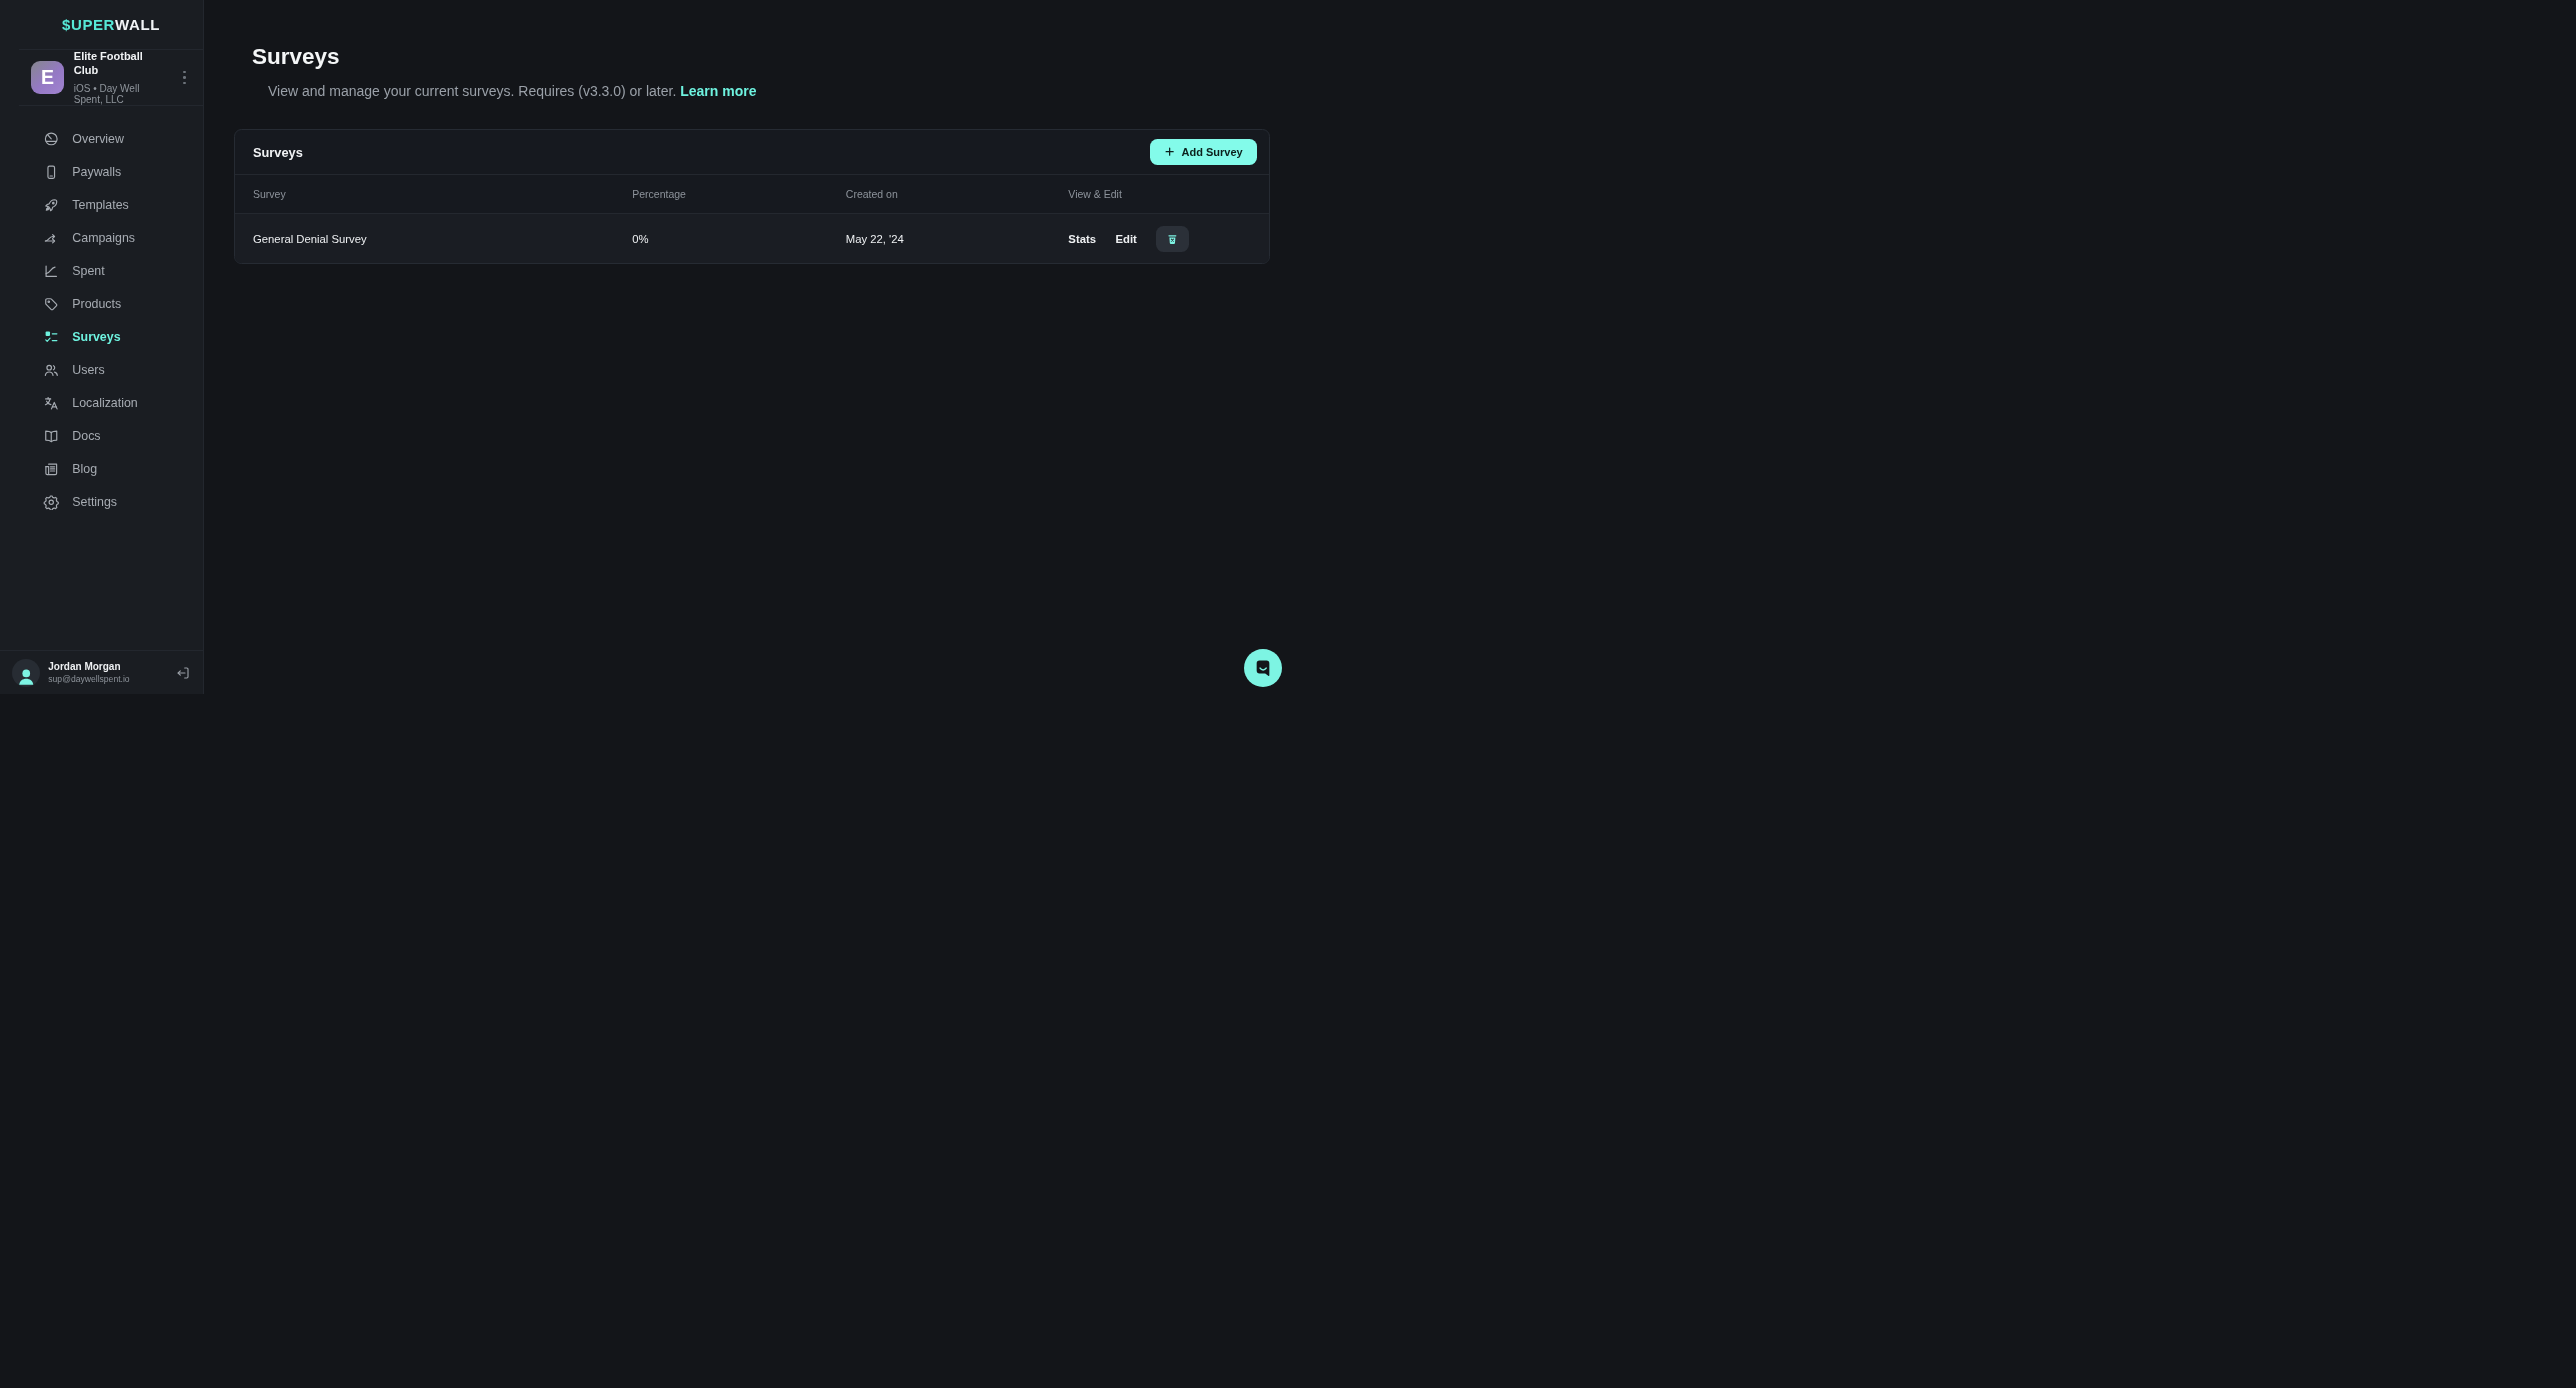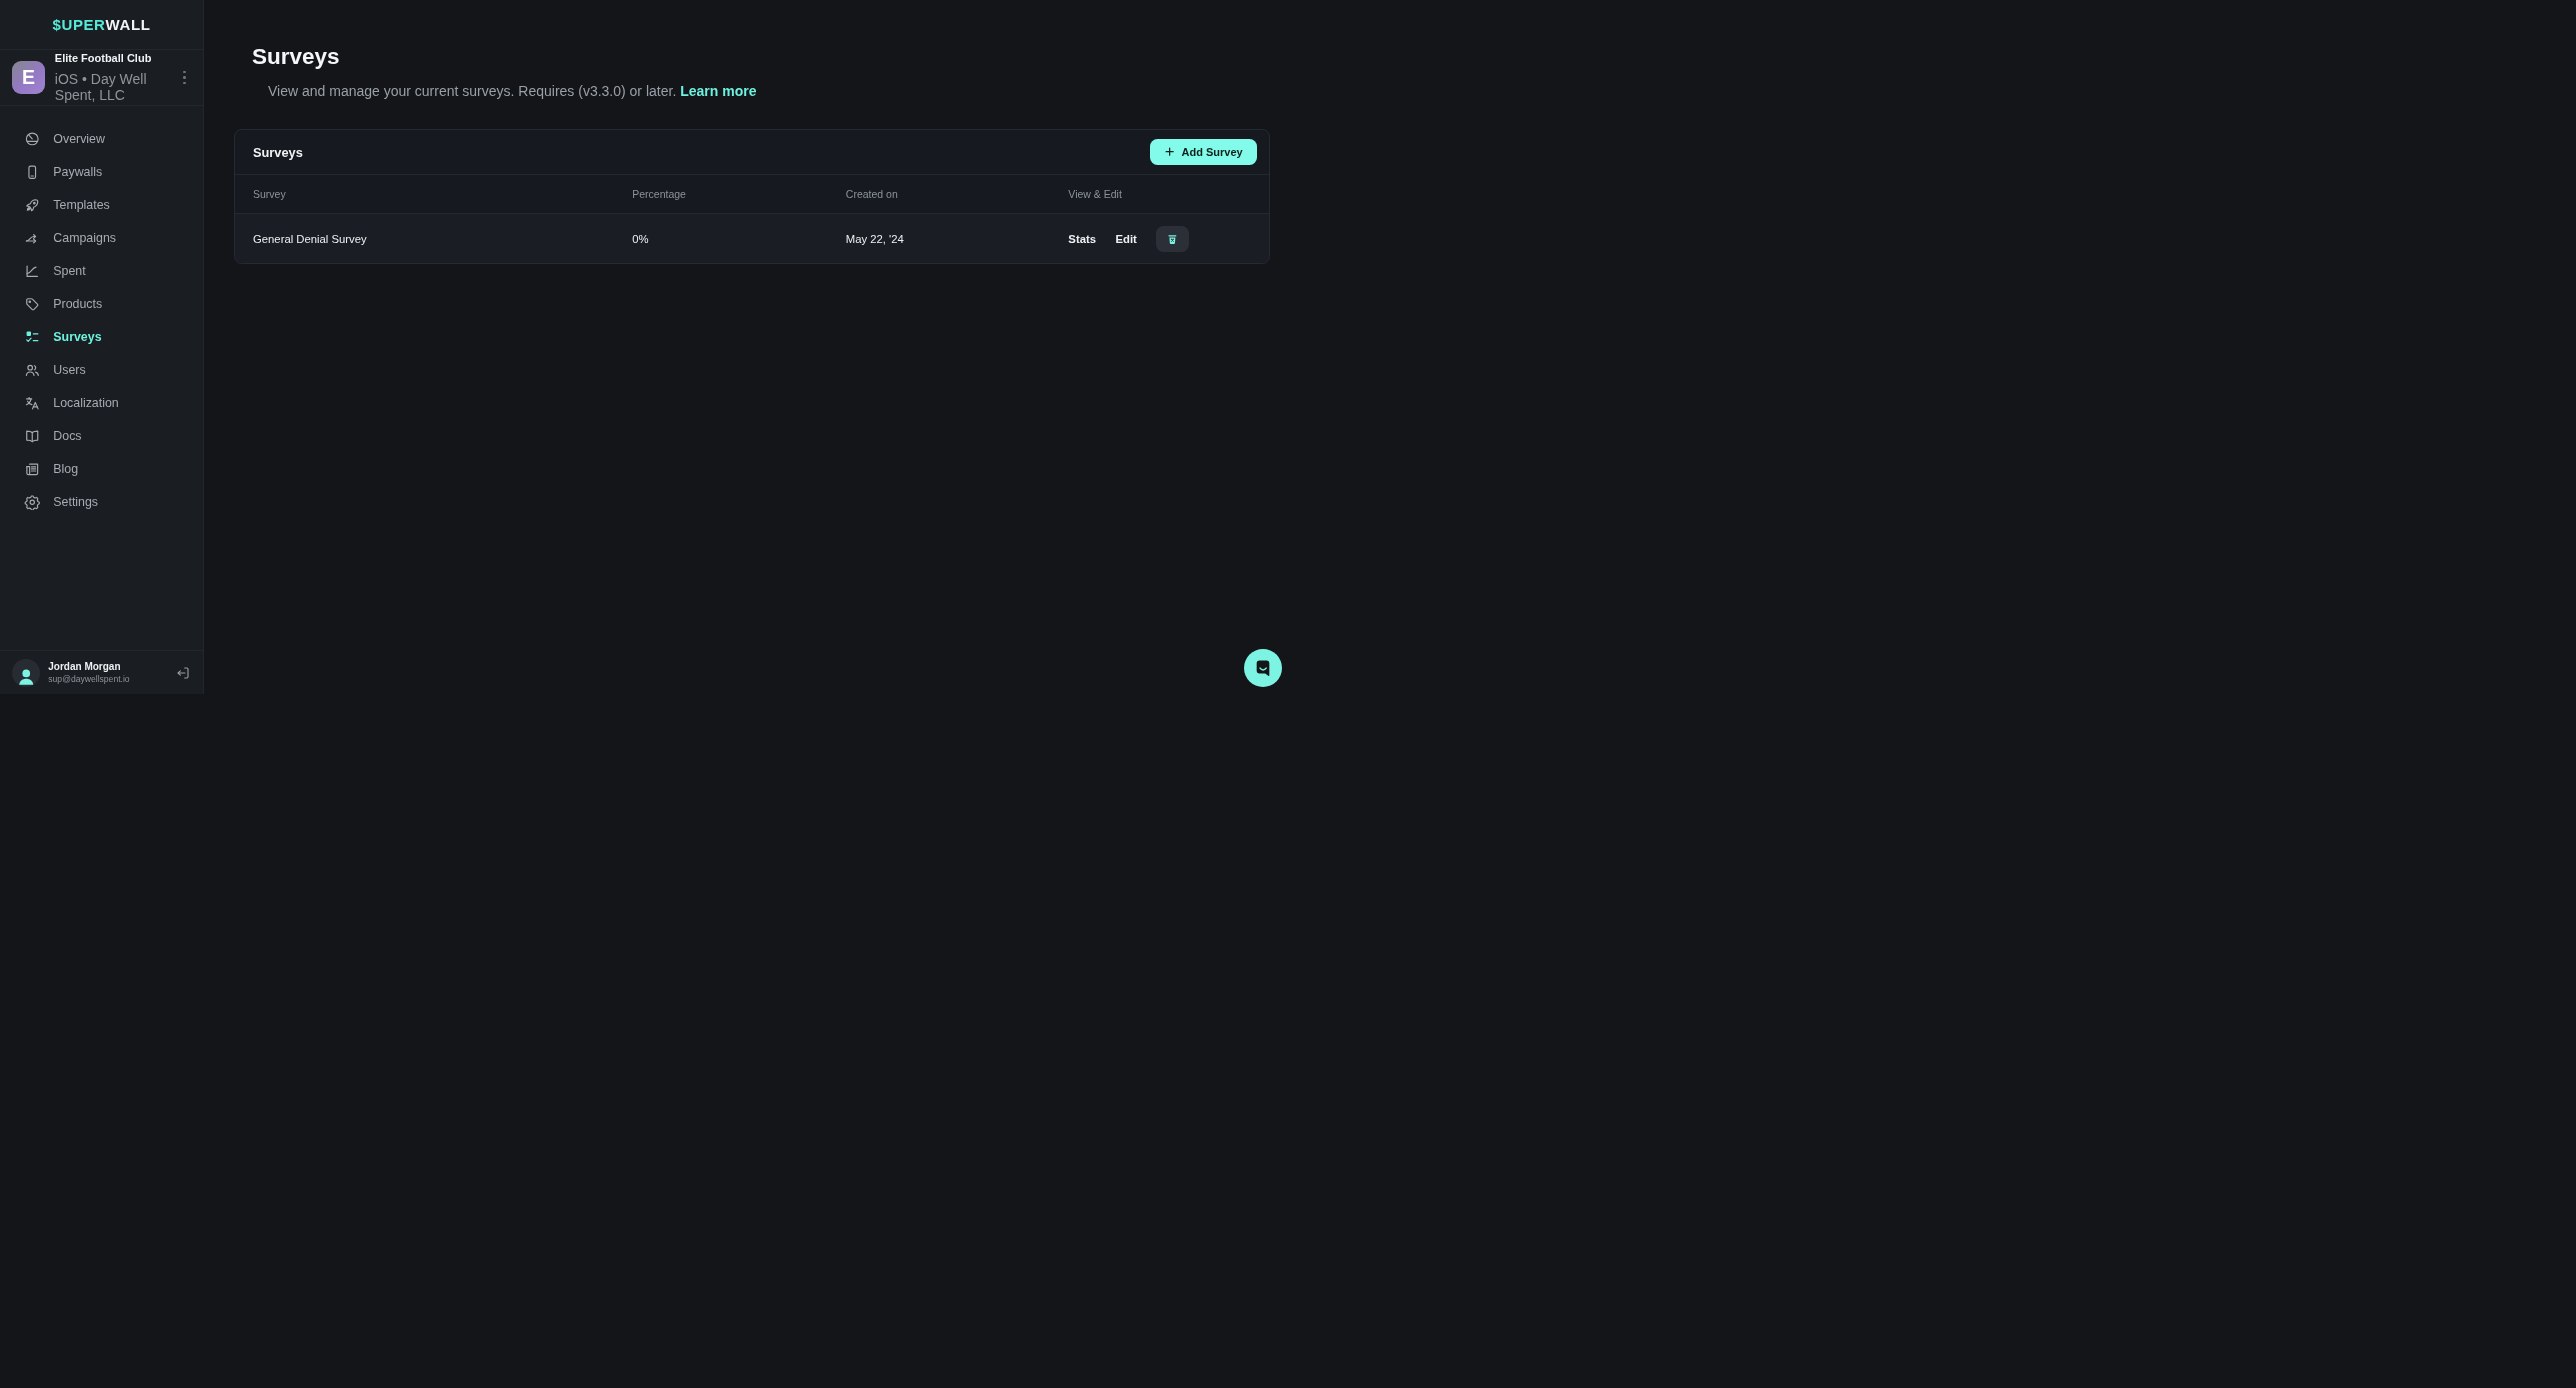--- a/index.html
+++ b/index.html
@@ -3,35 +3,35 @@
 <meta charset="utf-8">
 <style>
   * { margin:0; padding:0; box-sizing:border-box; }
   html,body { width:1288px; height:694px; overflow:hidden; background:#131519;
     font-family:"Liberation Sans", sans-serif; -webkit-font-smoothing:antialiased; }
 
   .app { position:relative; width:1288px; height:694px; display:flex; }
 
   
   .sidebar { position:relative; width:204px; height:100%; background:#1a1d22;
-    border-right:0.8px solid #23272e; flex:0 0 auto; }
+    border-right:0.8px solid #23272e; flex:0 0 auto;padding-left:19px; }
   .logo { height:50px; display:flex; align-items:center; justify-content:center;
     font-size:15px; font-weight:800; letter-spacing:0.6px; border-bottom:0.8px solid #23272e; }
   .logo .accent { color:#57e9d7; }
   .logo .rest { color:#f2f4f6; }
 
   .workspace { height:56px; display:flex; align-items:center; gap:9.8px;
     padding:0 12px 0 12px; border-bottom:0.8px solid #23272e; cursor:pointer; }
   .ws-avatar { width:33px; height:33px; border-radius:9px; flex:0 0 auto;
     background:linear-gradient(140deg,#85878e 0%,#9579c5 55%,#a184d0 100%);
     display:flex; align-items:center; justify-content:center;
     color:#fff; font-size:19.5px; font-weight:700; }
   .ws-meta { flex:1; min-width:0; }
   .ws-name { color:#f1f3f5; font-size:11px; font-weight:700; line-height:1.25; }
-  .ws-sub { color:#8f959c; font-size:14px; margin-top:6px; }
+  .ws-sub { color:#8f959c; font-size:10px; margin-top:6px; }
   .kebab { width:13.5px; display:flex; flex-direction:column; align-items:center; gap:3px; padding:3px 0; cursor:pointer; }
   .kebab i { width:2.6px; height:2.6px; border-radius:50%; background:#6d737b; }
 
   .nav { padding-top:16.5px; }
   .nav-item { height:33px; display:flex; align-items:center; gap:12.8px; padding-left:24px;
     color:#a7acb3; font-size:12.4px; font-weight:500; cursor:pointer; }
   .nav-item svg { width:16.5px; height:16.5px; flex:0 0 auto; }
   .nav-item.active { color:#6ef2df; font-weight:600; }
 
   .userbar { position:absolute; left:0; bottom:0; width:100%; height:44px;

